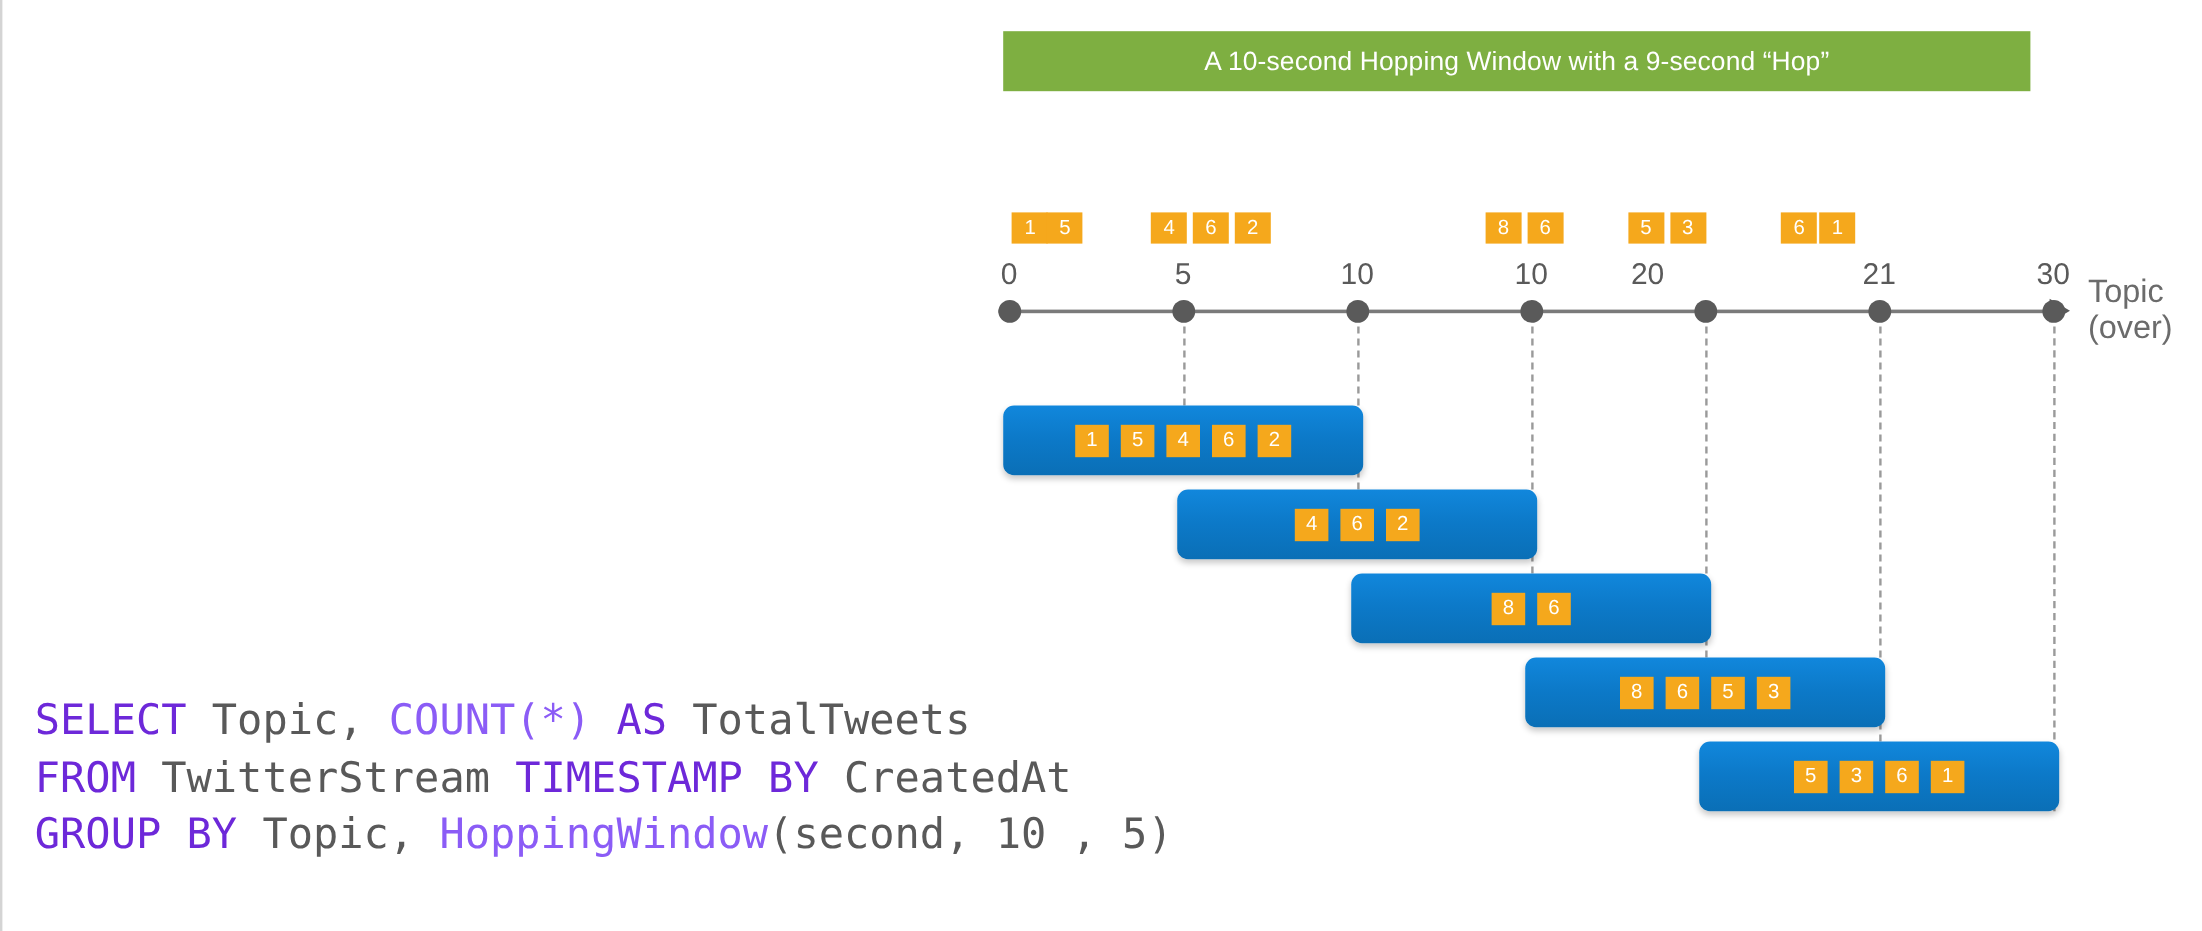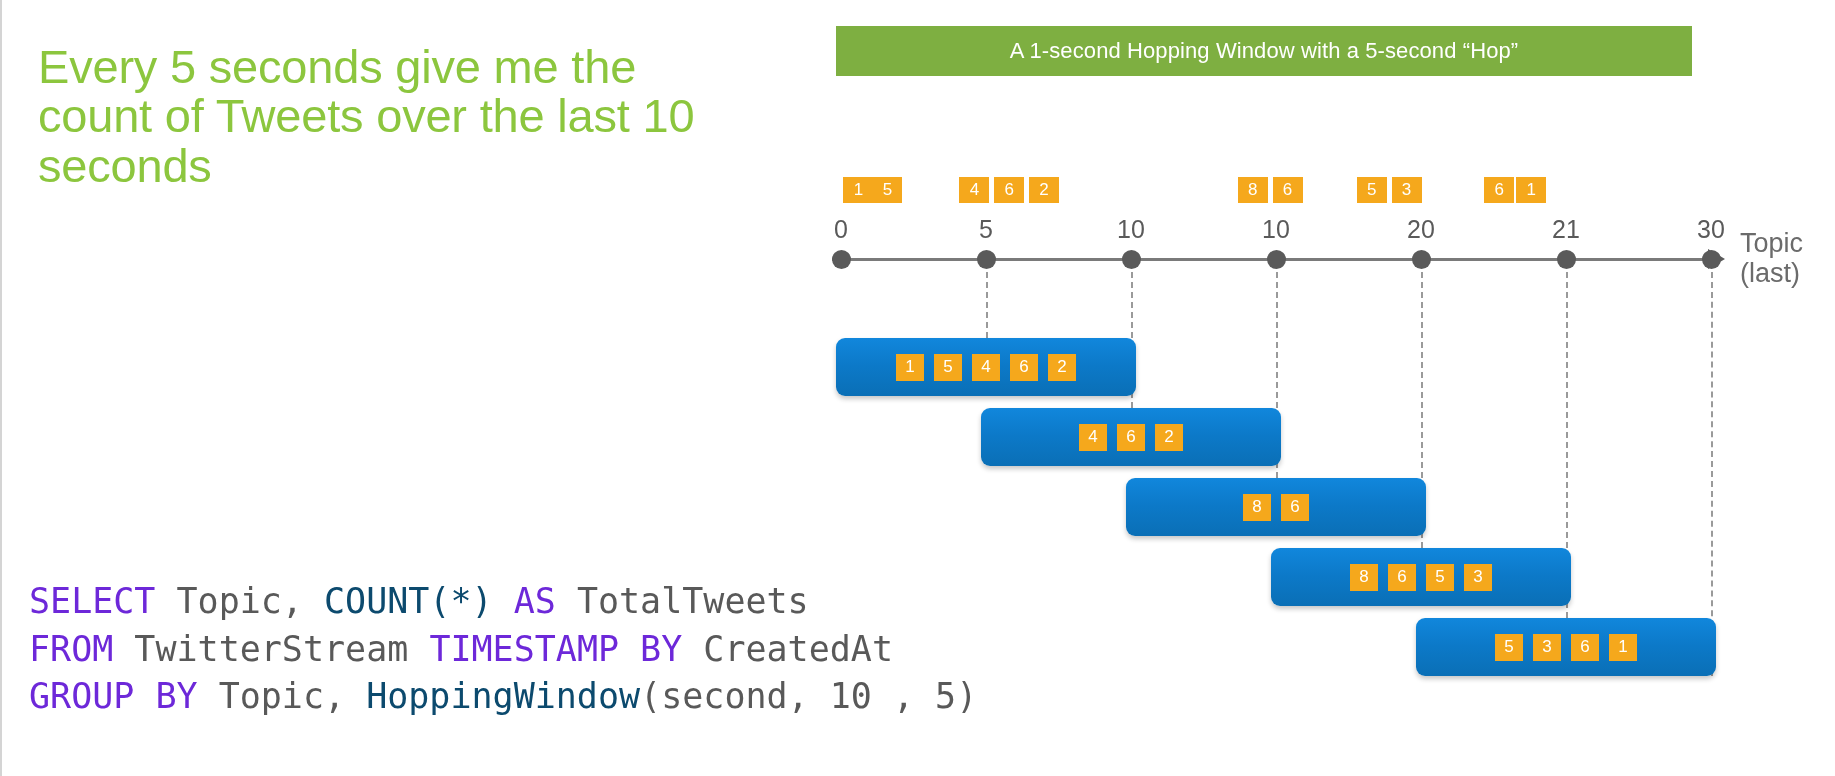--- a/index.html
+++ b/index.html
@@ -160,60 +160,59 @@
     position: absolute;
     left: 27px;
     top: 578px;
     font-family: "DejaVu Sans Mono", monospace;
     font-size: 35px;
     line-height: 1.36;
     color: #595959;
     white-space: pre;
   }
   .kw     { color: #6d28d9; }
-  .fn     { color: #0c4a6e; }
+  .fn     { color: #8b5cf6; }
   .plain  { color: #595959; text-align: center; }
 </style>
 </head>
 <body>
 
 <div id="slide">
 
-  <div id="headline">Every 5 seconds give me the count of Tweets over the last 10 seconds</div>
 
   <div id="banner">
-    <span id="banner-text">A 1-second Hopping Window with a 5-second “Hop”</span>
+    <span id="banner-text">A 10-second Hopping Window with a 9-second “Hop”</span>
   </div>
 
   <div id="timeline">
       <div class="axis-line"></div>
       <div class="axis-arrow"></div>
       <div class="tick-dot" style="left: 829.5px;"></div>
       <div class="tick-label" style="left: 839px;">0</div>
       <div class="tick-dot" style="left: 974.5px;"></div>
       <div class="tick-label" style="left: 984px;">5</div>
       <div class="drop-line" style="left: 984px; height: 66px;"></div>
       <div class="tick-dot" style="left: 1119.5px;"></div>
       <div class="tick-label" style="left: 1129px;">10</div>
       <div class="drop-line" style="left: 1129px; height: 136px;"></div>
       <div class="tick-dot" style="left: 1264.5px;"></div>
       <div class="tick-label" style="left: 1274px;">10</div>
       <div class="drop-line" style="left: 1274px; height: 206px;"></div>
       <div class="tick-dot" style="left: 1409.5px;"></div>
-      <div class="tick-label" style="left: 1419px;">20</div>
+      <div class="tick-label" style="left: 1371px;">20</div>
       <div class="drop-line" style="left: 1419px; height: 276px;"></div>
       <div class="tick-dot" style="left: 1554.5px;"></div>
       <div class="tick-label" style="left: 1564px;">21</div>
       <div class="drop-line" style="left: 1564px; height: 346px;"></div>
       <div class="tick-dot" style="left: 1699.5px;"></div>
       <div class="tick-label" style="left: 1709px;">30</div>
       <div class="drop-line" style="left: 1709px; height: 404px;"></div>
       <div id="time-label">
         <div>Topic</div>
-        <div>(last)</div>
+        <div>(over)</div>
       </div>
       <div class="event-token" style="left: 841.4px;">1</div>
       <div class="event-token" style="left: 870.4px;">5</div>
       <div class="event-token" style="left: 957.4px;">4</div>
       <div class="event-token" style="left: 992.2px;">6</div>
       <div class="event-token" style="left: 1027px;">2</div>
       <div class="event-token" style="left: 1235.8px;">8</div>
       <div class="event-token" style="left: 1270.6px;">6</div>
       <div class="event-token" style="left: 1354.7px;">5</div>
       <div class="event-token" style="left: 1389.5px;">3</div>

